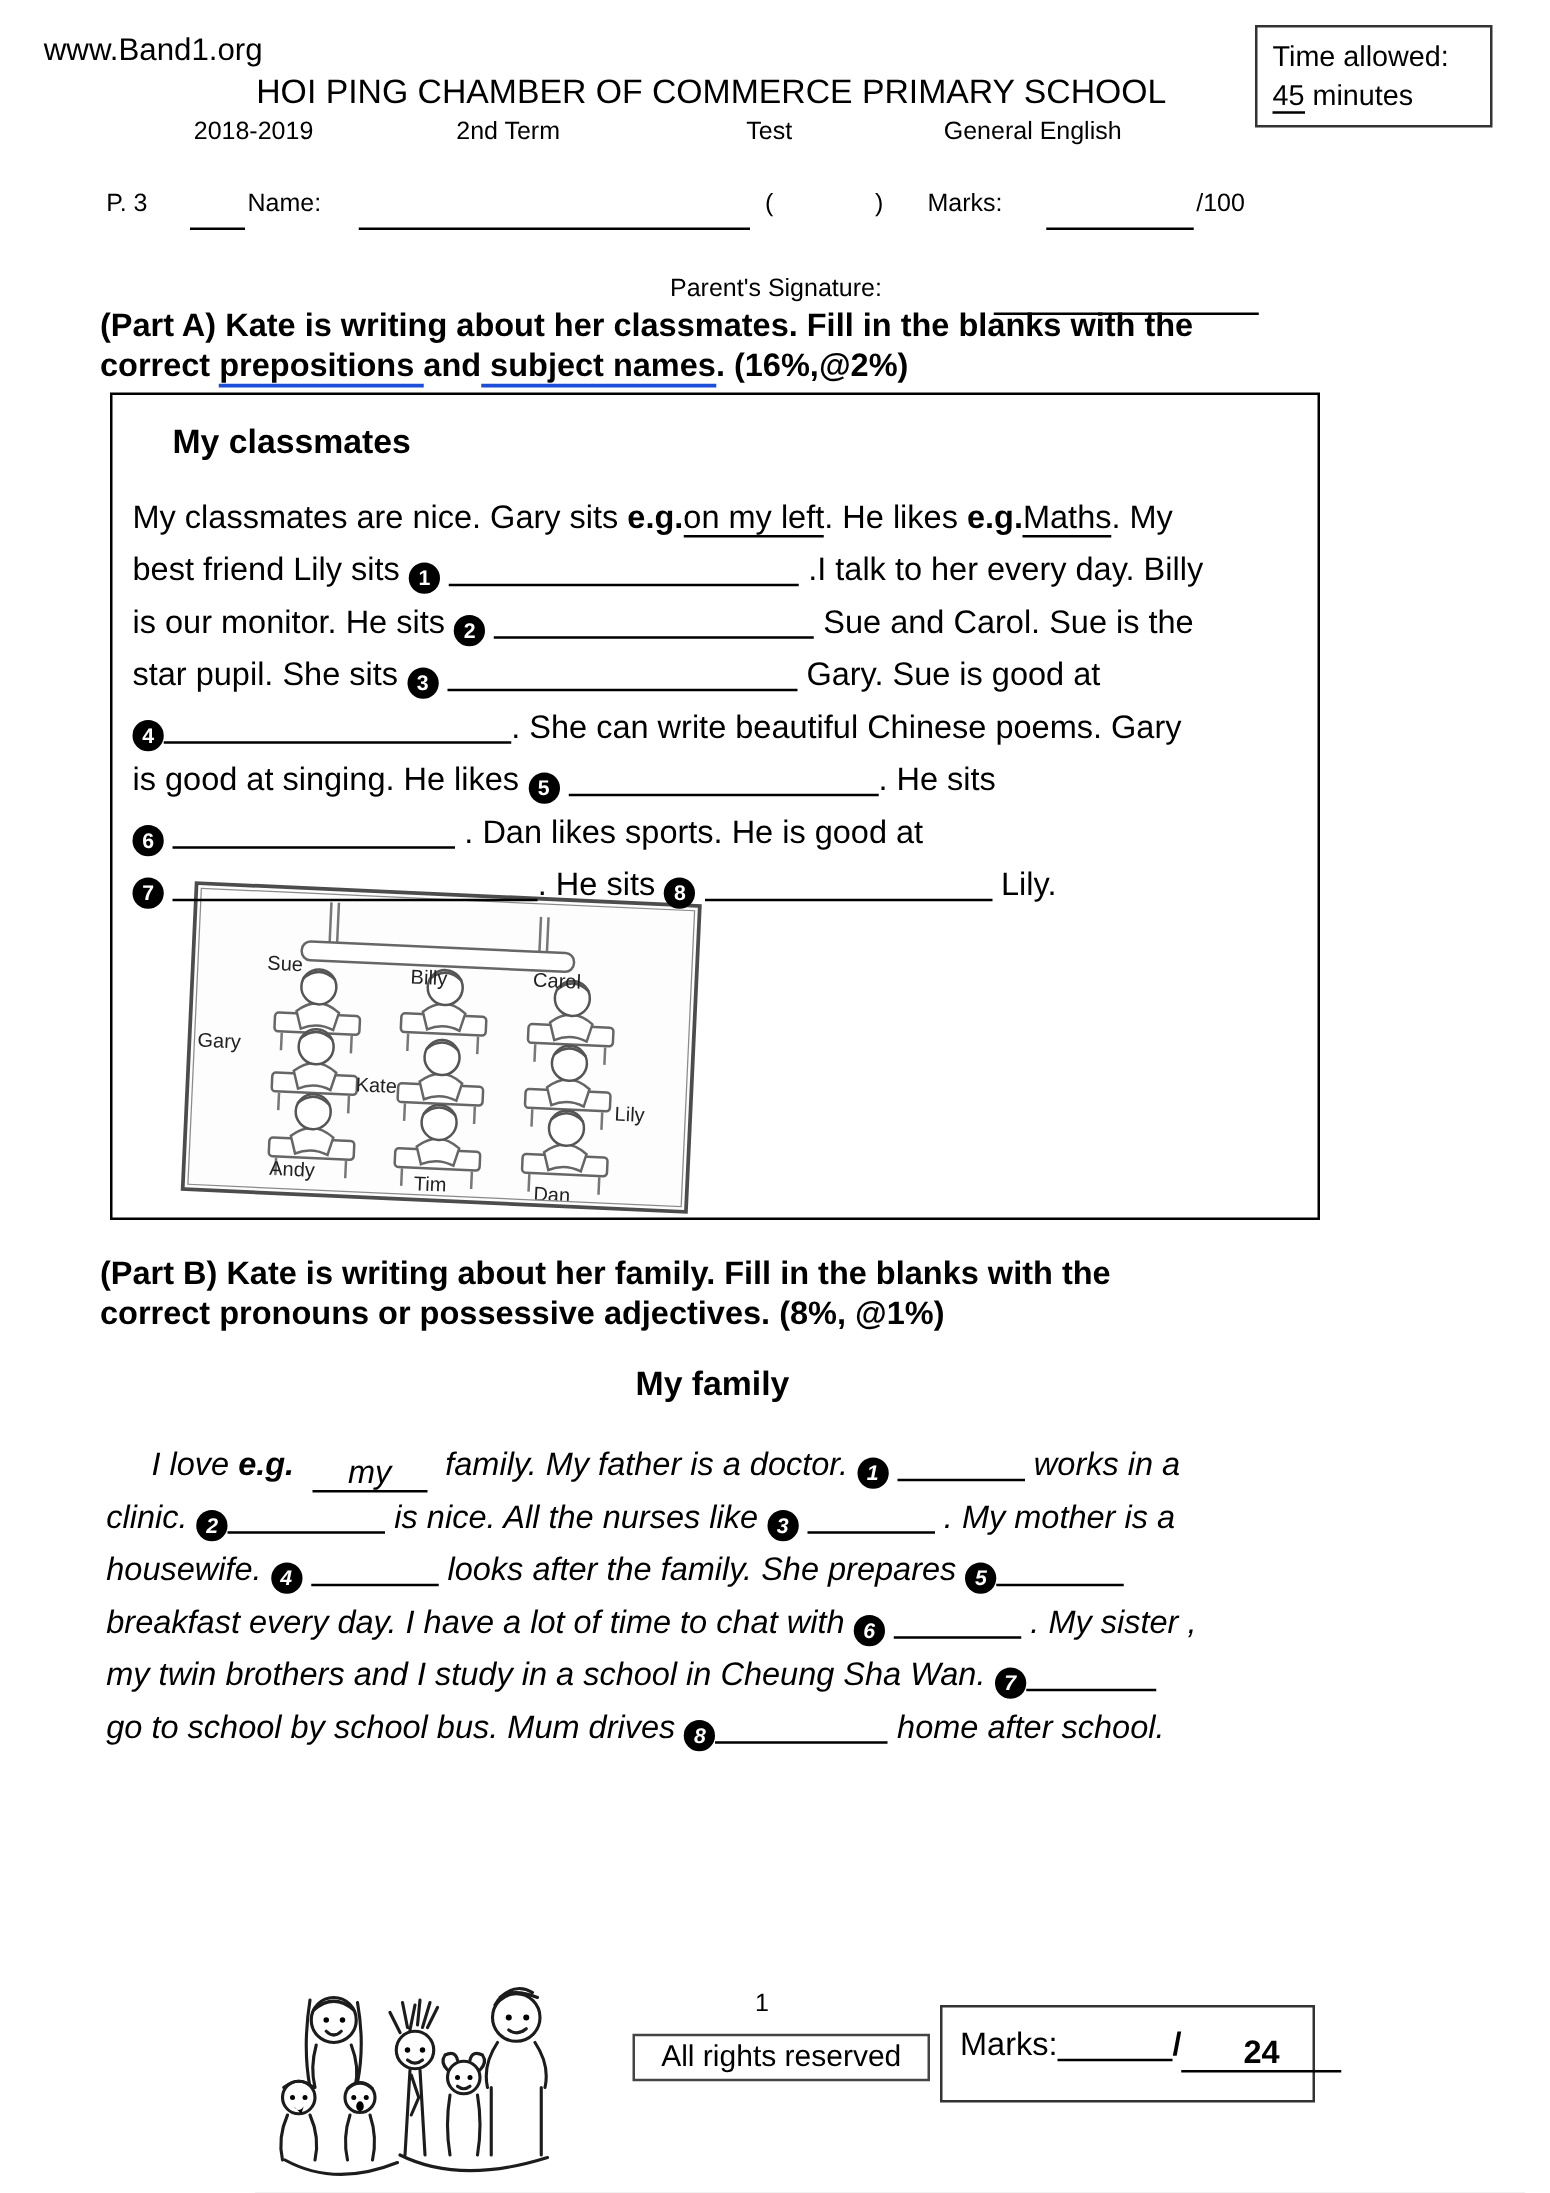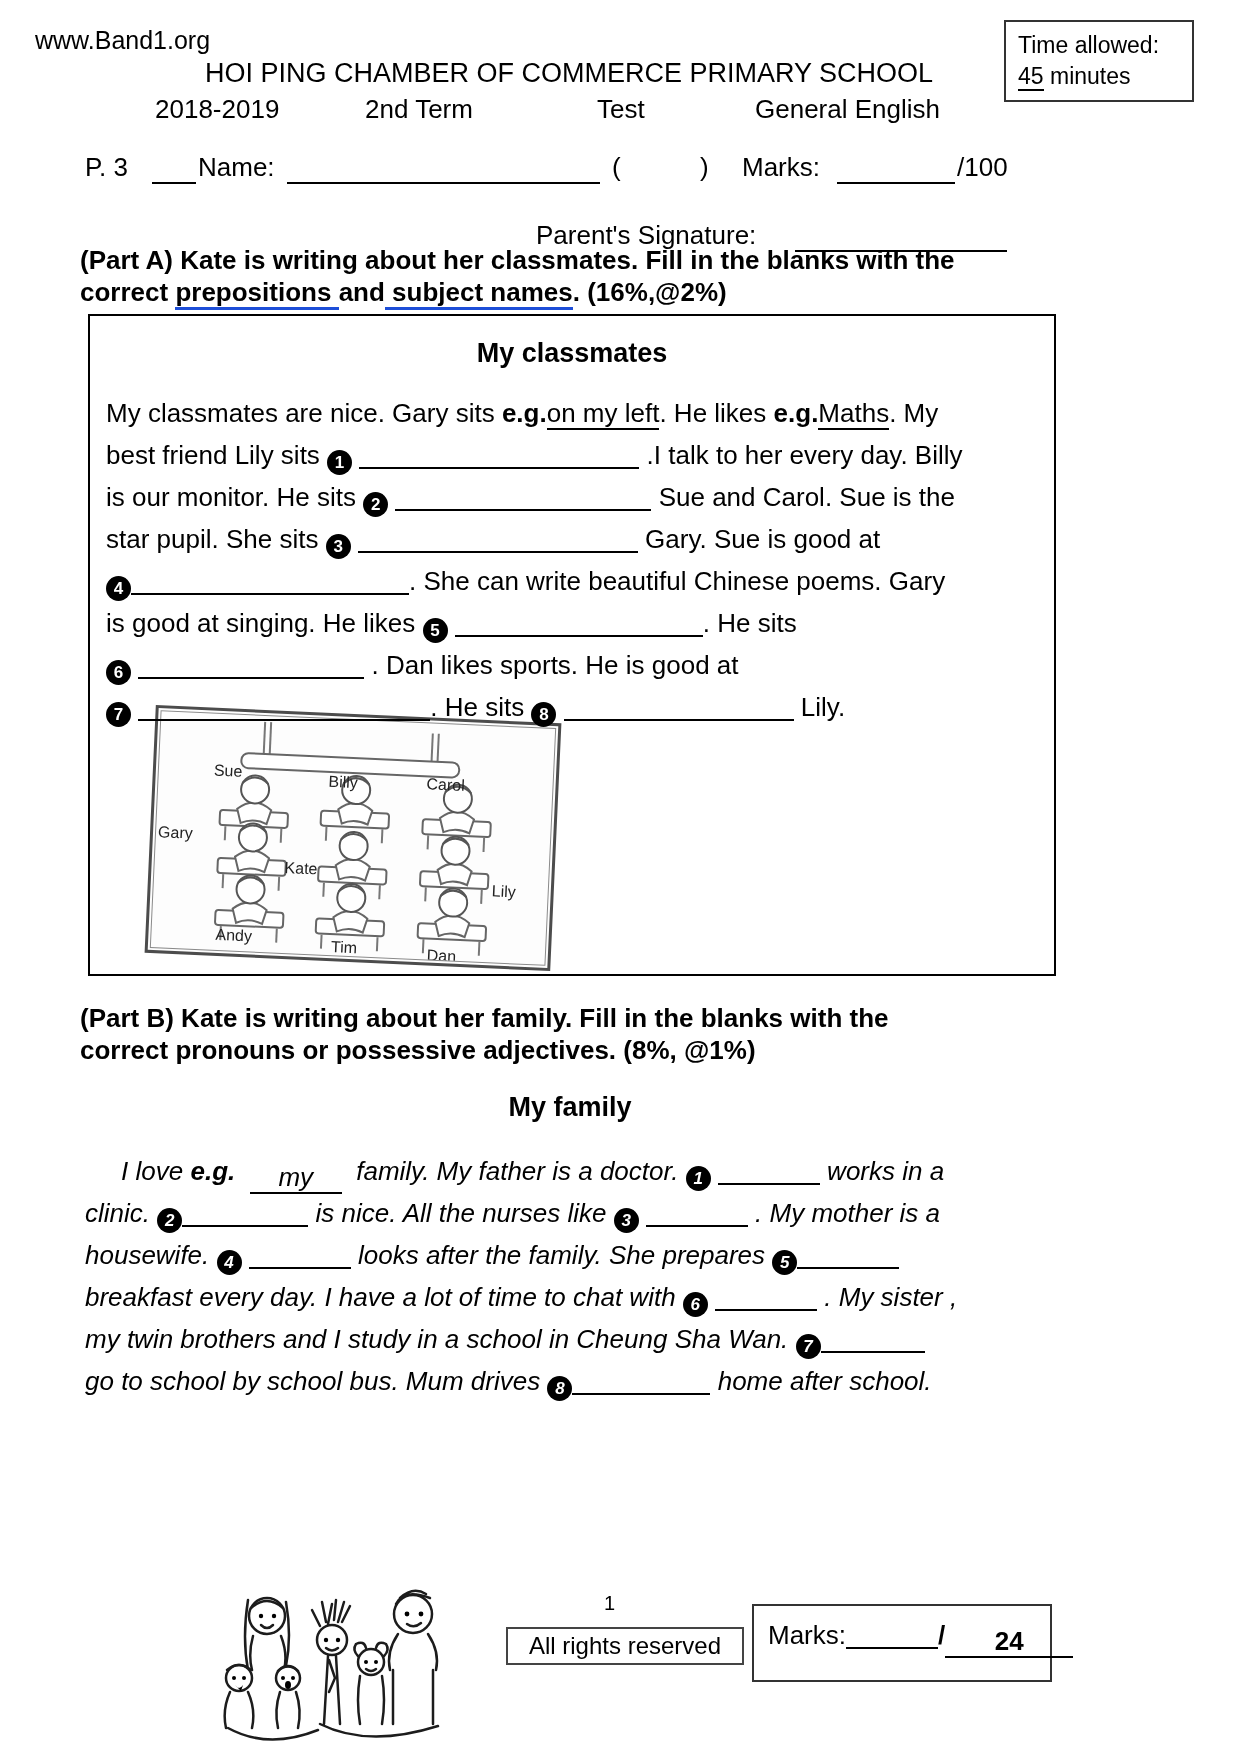--- a/index.html
+++ b/index.html
@@ -3,21 +3,21 @@
 <meta charset="utf-8">
 <style>
   html,body{margin:0;padding:0;background:#e8e8e8;}
   .page{
     position:relative;width:1240px;height:1754px;background:#ffffff;
     font-family:"Liberation Sans","DejaVu Sans",sans-serif;color:#000;
     overflow:hidden;margin:0 auto;
   }
   .abs{position:absolute;}
   .b{font-weight:bold;}
-  .fs26{font-size:26px;}
+  .fs26{font-size:20px;}
   .fs27{font-size:27px;}
   
   .ul{border-bottom:2px solid #000;}
   
   .hul{border-bottom:3px solid #1d4ed8;}
   
   .bl{display:inline-block;border-bottom:2px solid #000;height:28px;vertical-align:-5px;}
   
   .blt{display:inline-block;border-bottom:2px solid #000;height:30px;line-height:30px;text-align:center;vertical-align:-6px;}
   
@@ -64,21 +64,21 @@
 
   <div class="abs fs26" style="left:536px;top:220px;">Parent's Signature:</div>
   <div class="hbl" style="left:795px;top:220px;width:212px;height:30px;"></div>
 
   <div class="abs" style="left:80px;top:244px;">
     <div class="hline"><span class="b">(Part A) Kate is writing about her classmates. Fill in the blanks with the</span></div>
     <div class="hline"><span class="b">correct </span><span class="b hul">prepositions </span><span class="b">and</span><span class="b hul"> subject names</span><span class="b">. (16%,@2%)</span></div>
   </div>
 
   <div class="abs passage-box" style="left:88px;top:314px;width:964px;height:658px;">
-    <div class="abs b fs27" style="left:0;width:100%;top:22px;text-align:center;">My classmates</div>
+    <div class="abs b fs27" style="left:0;width:100%;top:22px;text-align:left;padding-left:48px;">My classmates</div>
 
     <div class="abs frame-outer" style="left:60px;top:398px;width:400px;height:242px;transform:rotate(2.6deg);">
       <div class="frame-inner">
         <svg width="394" height="236" viewBox="0 0 394 236">
           <defs>
             <g id="kid">
               <line x1="-28" y1="24" x2="-28" y2="38" stroke="#777" stroke-width="2"></line>
               <line x1="28" y1="24" x2="28" y2="38" stroke="#777" stroke-width="2"></line>
               <rect x="-34" y="8" width="68" height="15" rx="3" fill="#fff" stroke="#666" stroke-width="2"></rect>
               <path d="M -17 6 Q 0 -8 17 6 L 13 20 Q 0 14 -13 20 Z" fill="#fff" stroke="#666" stroke-width="2"></path>

